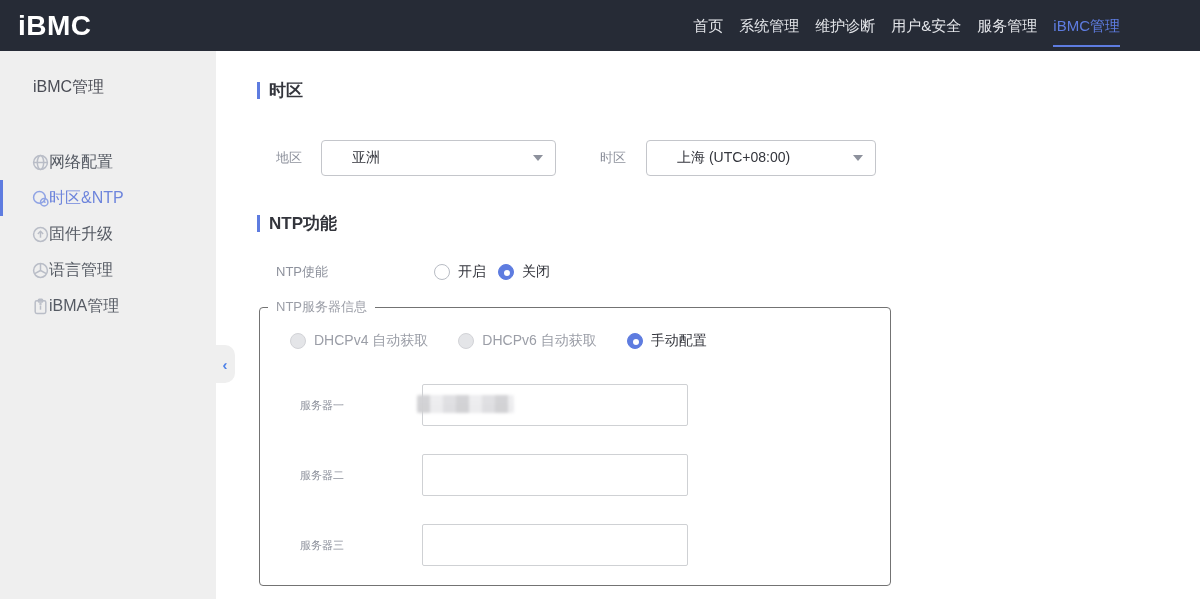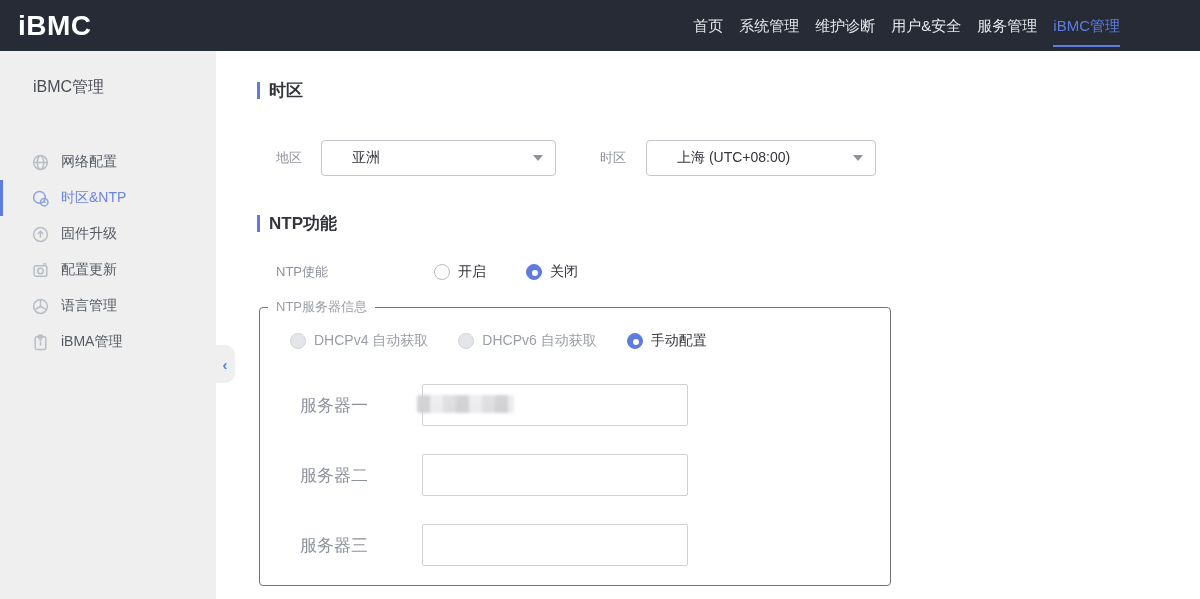--- a/index.html
+++ b/index.html
@@ -34,23 +34,23 @@
   
   .content-row { flex: 1; display: flex; min-height: 0; }
 
   
   .sidebar {
     width: 216px; flex: 0 0 216px; background: #efefef; position: relative;
   }
   .sidebar-title { margin: 26px 0 0 33px; font-size: 16px; color: #4a4c55; }
   .menu { list-style: none; margin: 46px 0 0 0; padding: 0; }
   .menu-item {
-    height: 36px; display: flex; align-items: center; gap: 12px;
+    height: 36px; display: flex; align-items: center; 
     padding-left: 32px; position: relative; cursor: pointer;
-    font-size: 14px; color: #555a63;
+    font-size: 16px; color: #555a63;
   }
   .menu-item .micon { width: 17px; height: 17px; display: inline-flex; }
   .menu-item .micon svg { width: 17px; height: 17px; stroke: #b9bdc7; fill: none; stroke-width: 1.4; }
   .menu-item.active { color: #6e85dc; }
   .menu-item.active .micon svg { stroke: #8fa3e4; }
   .active-bar {
     position: absolute; left: 0; top: 0; width: 3px; height: 36px; background: #5e7ce0;
   }
   .collapse-tab {
     position: absolute; right: -19px; top: 294px; width: 20px; height: 38px;
@@ -78,21 +78,21 @@
   .caret {
     width: 0; height: 0; border-left: 5px solid transparent; border-right: 5px solid transparent;
     border-top: 6px solid #8d919c;
   }
   .select-region { width: 235px; }
   .select-tz { width: 230px; margin-left: 6px; }
 
   .ntp-title { margin-top: 37px; }
   .ntp-row { margin-top: 30px; display: flex; align-items: center; }
   .ntp-row .flabel { width: 158px; }
-  .radio-group { display: flex; align-items: center; gap: 40px; }
+  .radio-group { display: flex; align-items: center; gap: 12px; }
   .radio { display: flex; align-items: center; gap: 8px; cursor: pointer; }
   .rdot {
     width: 16px; height: 16px; border-radius: 50%; border: 1px solid #b8bcc4;
     background: #fff; position: relative; flex: 0 0 16px;
   }
   .rdot.checked { background: #5e7ce0; border-color: #5e7ce0; }
   .rdot.checked::after {
     content: ""; position: absolute; left: 5px; top: 5px; width: 6px; height: 6px;
     border-radius: 50%; background: #fff;
   }
@@ -104,21 +104,21 @@
     margin: 17px 0 0 2px; width: 632px; height: 288px;
     border: 1px solid #737373; border-radius: 4px; padding: 0;
   }
   .ntp-fieldset legend {
     margin-left: 8px; padding: 0 8px; font-size: 13px; color: #9a9da6;
   }
   .mode-row { margin: 16px 0 0 30px; display: flex; align-items: center; gap: 30px; }
 
   .server-row { margin: 34px 0 0 40px; display: flex; align-items: center; }
   .server-row + .server-row { margin-top: 28px; }
-  .slabel { width: 122px; font-size: 17px; color: #8d919c; }
+  .slabel { width: 122px; font-size: 11px; color: #8d919c; }
   .input-wrap { position: relative; }
   .text-input {
     width: 266px; height: 42px; border: 1px solid #cfd1d4; border-radius: 2px;
     background: #fff; padding: 0 10px; font-size: 14px; color: #333; outline: none;
     font-family: "Liberation Sans", sans-serif;
   }
   .redacted {
     position: absolute; left: -5px; top: 11px; width: 97px; height: 18px;
     background:
       repeating-linear-gradient(90deg, rgba(205,205,208,0.85) 0 13px, rgba(236,236,238,0.85) 13px 26px, rgba(220,220,223,0.85) 26px 39px),
@@ -176,30 +176,20 @@
                 <circle cx="8" cy="8" r="6.5"></circle>
                 <line x1="8" y1="11" x2="8" y2="5"></line>
                 <polyline points="5.5,7.5 8,5 10.5,7.5"></polyline>
               </svg>
           </span>
           <span class="mlabel">固件升级</span>
         </li>
         <li class="menu-item">
           <span class="micon">
             <svg viewBox="0 0 16 16">
-                <rect x="2" y="3.5" width="12" height="10" rx="1.5"></rect>
-                <circle cx="8" cy="8.5" r="2.6"></circle>
-                <line x1="10.5" y1="1.8" x2="13.5" y2="1.8"></line>
-              </svg>
-          </span>
-          <span class="mlabel">配置更新</span>
-        </li>
-        <li class="menu-item">
-          <span class="micon">
-            <svg viewBox="0 0 16 16">
                 <circle cx="8" cy="8" r="6.5"></circle>
                 <path d="M8 1.5 L8 8 L13.5 11"></path>
                 <path d="M8 8 L2.5 11"></path>
               </svg>
           </span>
           <span class="mlabel">语言管理</span>
         </li>
         <li class="menu-item">
           <span class="micon">
             <svg viewBox="0 0 16 16">

